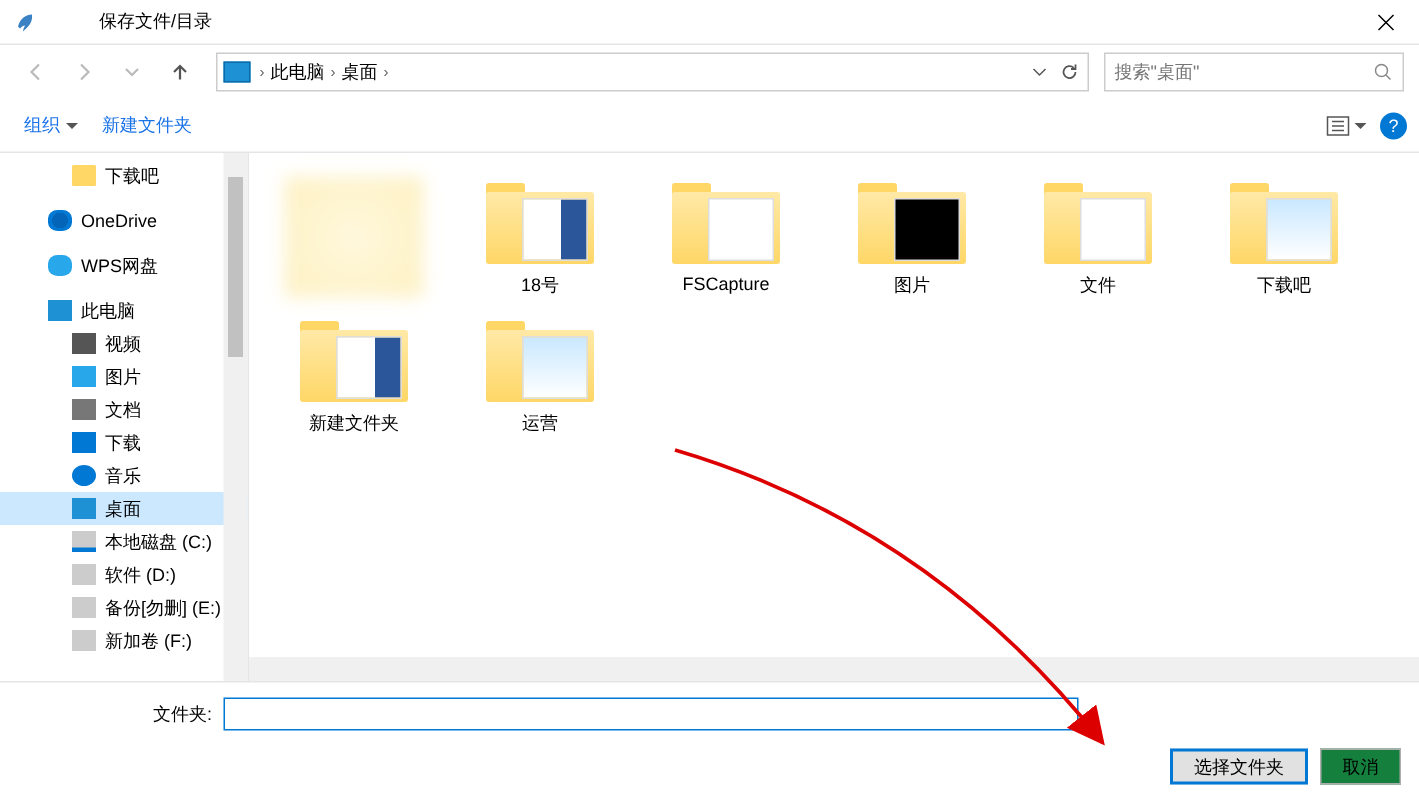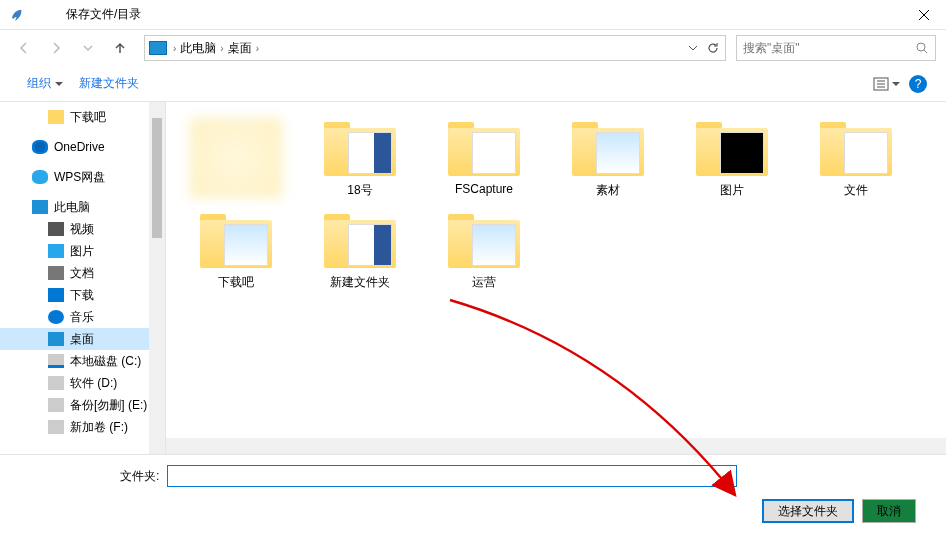--- a/index.html
+++ b/index.html
@@ -13,21 +13,21 @@
 .navbar { height: 36px; display: flex; align-items: center; padding: 0 10px; gap: 4px; }
 .nav-btn { width: 28px; height: 28px; display: flex; align-items: center; justify-content: center; color: #999; }
 .nav-btn.enabled { color: #555; }
 .addressbar { flex: 1; height: 26px; border: 1px solid #ccc; display: flex; align-items: center; padding: 0 4px; margin: 0 6px; background: #fff; }
 .addressbar .icon { width: 18px; height: 14px; background: #1e90d4; margin-right: 6px; border: 1px solid #0a6ca8; }
 .addressbar .crumb { font-size: 12px; color: #000; padding: 0 4px; }
 .addressbar .sep { color: #666; font-size: 10px; }
 .searchbar { width: 200px; height: 26px; border: 1px solid #ccc; display: flex; align-items: center; padding: 0 6px; }
 .searchbar input { border: none; outline: none; font-size: 12px; flex: 1; color: #888; }
 
-.toolbar { height: 36px; border-bottom: 1px solid #e5e5e5; display: flex; align-items: center; padding: 0 19px; }
+.toolbar { height: 36px; border-bottom: 1px solid #e5e5e5; display: flex; align-items: center; padding: 0 8px; }
 .toolbar .tool { font-size: 12px; color: #1a73e8; padding: 4px 8px; display: flex; align-items: center; gap: 4px; }
 .toolbar .right-tools { margin-left: auto; display: flex; align-items: center; gap: 8px; }
 .help-icon { width: 18px; height: 18px; border-radius: 50%; background: #0078d4; color: #fff; font-size: 12px; display: flex; align-items: center; justify-content: center; }
 
 .main { display: flex; height: 352px; }
 .sidebar { width: 166px; border-right: 1px solid #e5e5e5; overflow-y: auto; padding-top: 4px; position: relative; }
 .tree-item { height: 22px; display: flex; align-items: center; font-size: 12px; padding-left: 32px; gap: 6px; cursor: pointer; }
 .tree-item.l2 { padding-left: 48px; }
 .tree-item.selected { background: #cce8ff; }
 .tree-icon { width: 16px; height: 14px; flex-shrink: 0; }
@@ -51,21 +51,21 @@
 .folder-icon { width: 72px; height: 58px; position: relative; }
 .folder-back { position: absolute; width: 72px; height: 48px; bottom: 0; background: linear-gradient(#ffe9a6, #ffd767); border-radius: 2px; }
 .folder-tab { position: absolute; width: 26px; height: 10px; top: 4px; left: 0; background: #ffd767; border-radius: 2px 2px 0 0; }
 .folder-inner { position: absolute; width: 44px; height: 42px; right: 4px; bottom: 2px; background: #fff; border: 1px solid #ddd; }
 .folder-inner.doc { background: linear-gradient(90deg, #fff 60%, #2b579a 60%); }
 .folder-inner.fs { display:flex; align-items:center; justify-content:center; }
 .folder-inner.pics { background: linear-gradient(#c9e8ff, #fff); }
 .folder-inner.tiktok { background: #000; }
 .file-label { font-size: 12px; text-align: center; color: #000; white-space: nowrap; }
 
-.footer { border-top: 1px solid #e5e5e5; padding: 10px 20px; height: 79px; position:relative; }
+.footer { border-top: 1px solid #e5e5e5; padding: 10px 2px; height: 79px; position:relative; }
 .folder-row { display: flex; align-items: center; gap: 8px; margin-bottom: 12px; padding-left: 100px; }
 .folder-row label { font-size: 12px; }
 .folder-input { flex: 1; height: 22px; border: 1px solid #0078d4; outline: none; padding: 0 4px; max-width: 570px; }
 .button-row { display: flex; justify-content: flex-end; gap: 8px; padding-right: 10px; }
 .btn { height: 24px; padding: 0 14px; font-size: 12px; border: 1px solid #adadad; background: #15803d; cursor: pointer; }
 .btn.primary { border: 2px solid #0078d4; background:#e1e1e1; }
 
 .anno-arrow { position: absolute; pointer-events: none; z-index: 100; }
 .scrollbar-h { position: absolute; bottom: 0; left: 0; height: 16px; width: 100%; background: #f0f0f0; }
 </style>
@@ -228,28 +228,20 @@
           <div class="folder-tab"></div>
           <div class="folder-back"></div>
           <div class="folder-inner fs"></div>
         </div>
         <div class="file-label">FSCapture</div>
       </div>
       <div class="file-item">
         <div class="folder-icon">
           <div class="folder-tab"></div>
           <div class="folder-back"></div>
-          <div class="folder-inner pics"></div>
-        </div>
-        <div class="file-label">素材</div>
-      </div>
-      <div class="file-item">
-        <div class="folder-icon">
-          <div class="folder-tab"></div>
-          <div class="folder-back"></div>
           <div class="folder-inner tiktok"></div>
         </div>
         <div class="file-label">图片</div>
       </div>
       <div class="file-item">
         <div class="folder-icon">
           <div class="folder-tab"></div>
           <div class="folder-back"></div>
           <div class="folder-inner plain"></div>
         </div>

